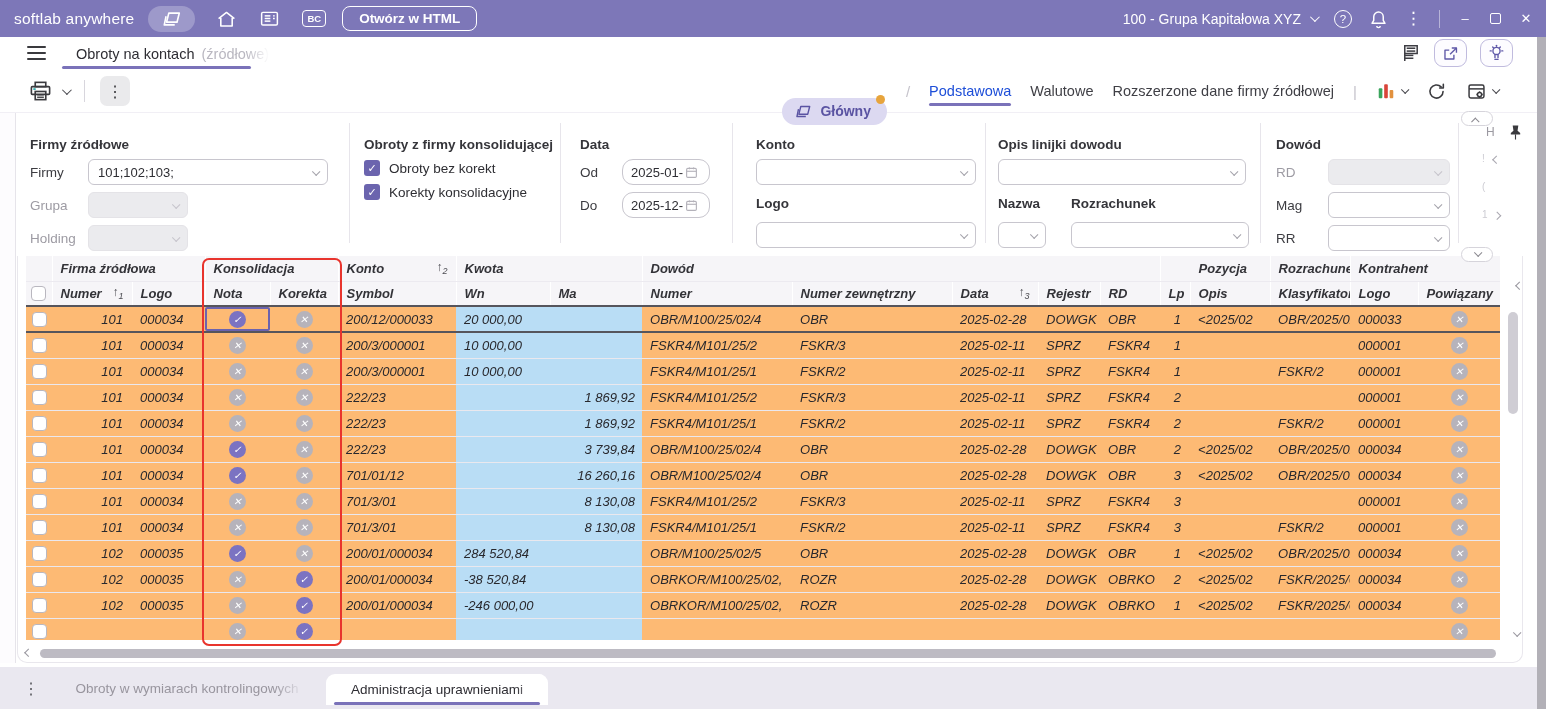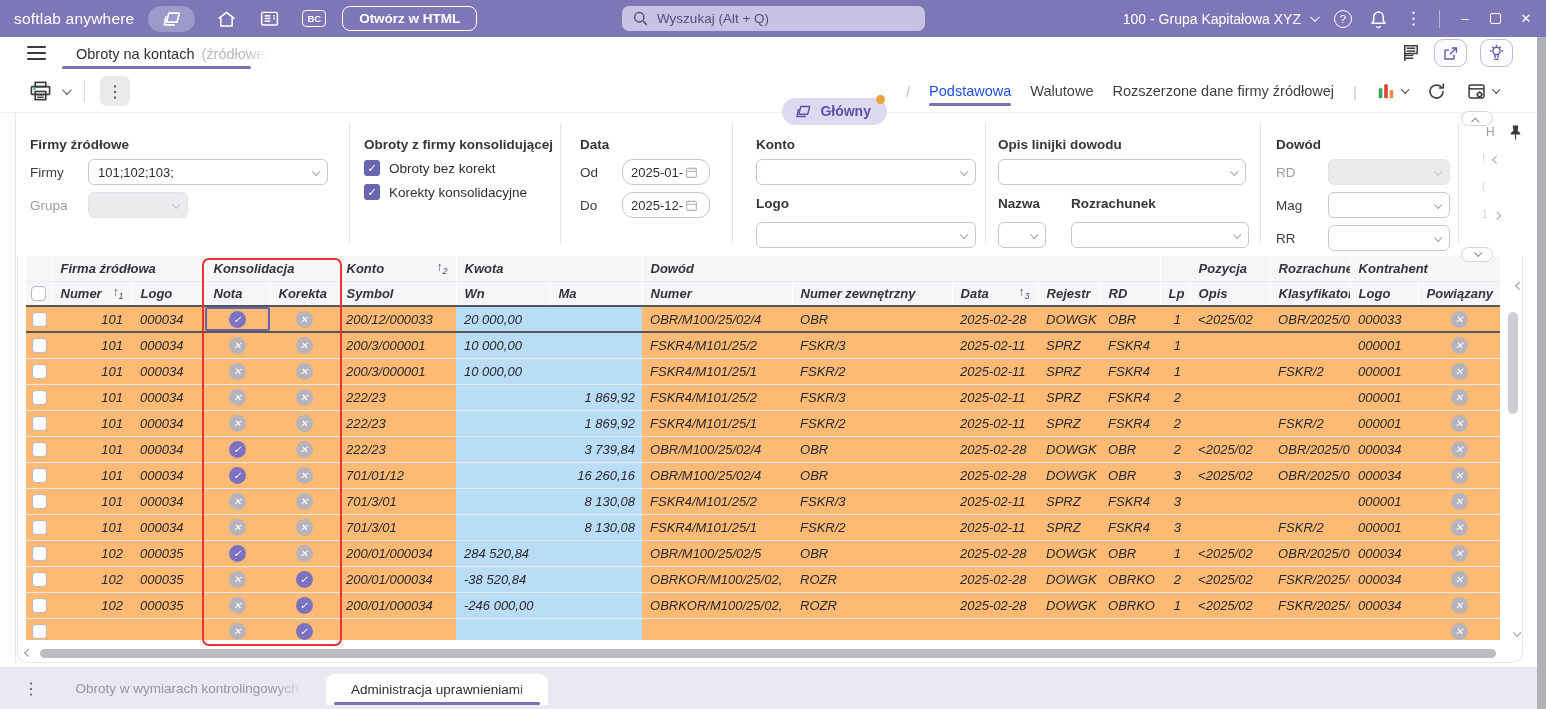--- a/index.html
+++ b/index.html
@@ -156,29 +156,20 @@
           <line x1="6.5" y1="10.5" x2="13" y2="10.5"></line>
           <line x1="6.5" y1="13.5" x2="13" y2="13.5"></line>
           <line x1="16" y1="7.5" x2="18" y2="7.5"></line>
           <line x1="16" y1="10.5" x2="18" y2="10.5"></line>
         </svg>
     </span>
   </span>
   <span class="bc-badge">BC</span>
   <button class="open-html">Otwórz w HTML</button>
 
-  <div class="search">
-    <span>
-      <svg width="17" height="17" viewBox="0 0 20 20" fill="none" stroke="#55507e" stroke-width="1.8">
-          <circle cx="8.5" cy="8.5" r="5.5"></circle>
-          <line x1="13" y1="13" x2="17.5" y2="17.5"></line>
-        </svg>
-    </span>
-    <span>Wyszukaj (Alt + Q)</span>
-  </div>
 
   <div class="tb-right">
     <span class="company">
       <span>100 - Grupa Kapitałowa XYZ</span>
       <span class="chev down"></span>
     </span>
     <span class="help-circ">?</span>
     <span>
       <span>
         <svg width="19" height="20" viewBox="0 0 22 23" fill="none" stroke="#fff" stroke-width="1.7" stroke-linejoin="round">
@@ -321,20 +312,26 @@
       <div class="ftitle">Firmy źródłowe</div>
       <div class="frow">
         <span class="flabel" style="width:58px">Firmy</span>
         <span class="combo" style="width:240px">
           <span>101;102;103;</span>
           <span class="chev down sm"></span>
         </span>
       </div>
       <div class="frow">
         <span class="flabel dis" style="width:58px">Grupa</span>
+        <span class="combo dis" style="width:100px">
+            <span class="chev down sm"></span>
+          </span>
+      </div>
+      <div class="frow">
+        <span class="flabel dis" style="width:58px">Holding</span>
         <span class="combo dis" style="width:100px">
             <span class="chev down sm"></span>
           </span>
       </div>
     </div>
     <div class="fdiv" style="left:349px"></div>
 
     <div class="fsec" style="left:364px">
       <div class="ftitle">Obroty z firmy konsolidującej</div>
       <div class="cb-row">

